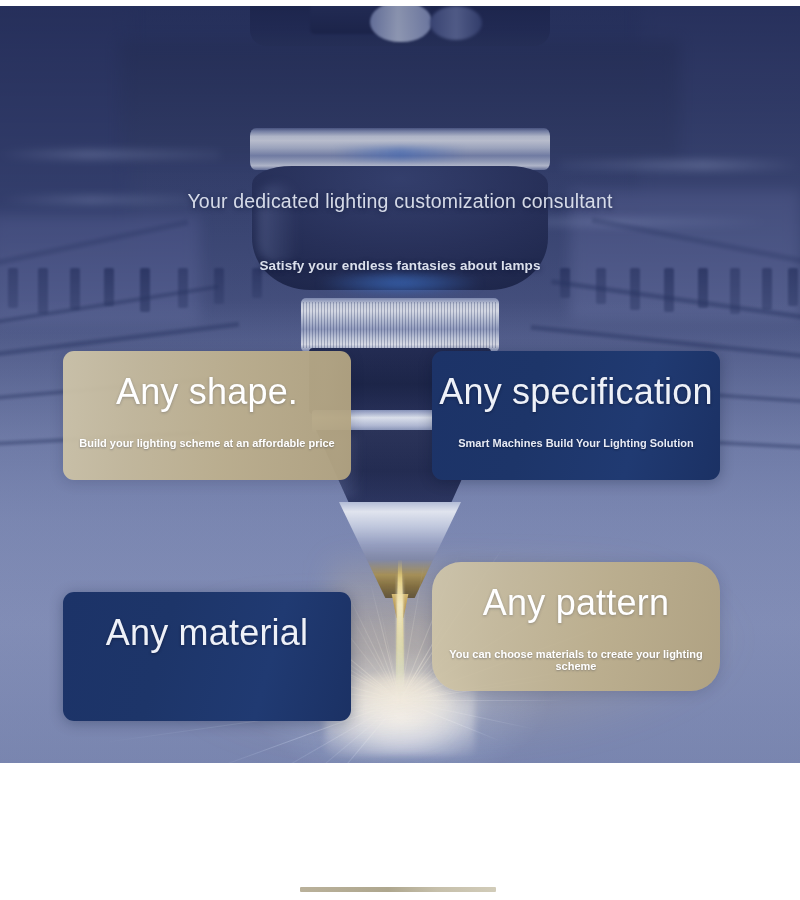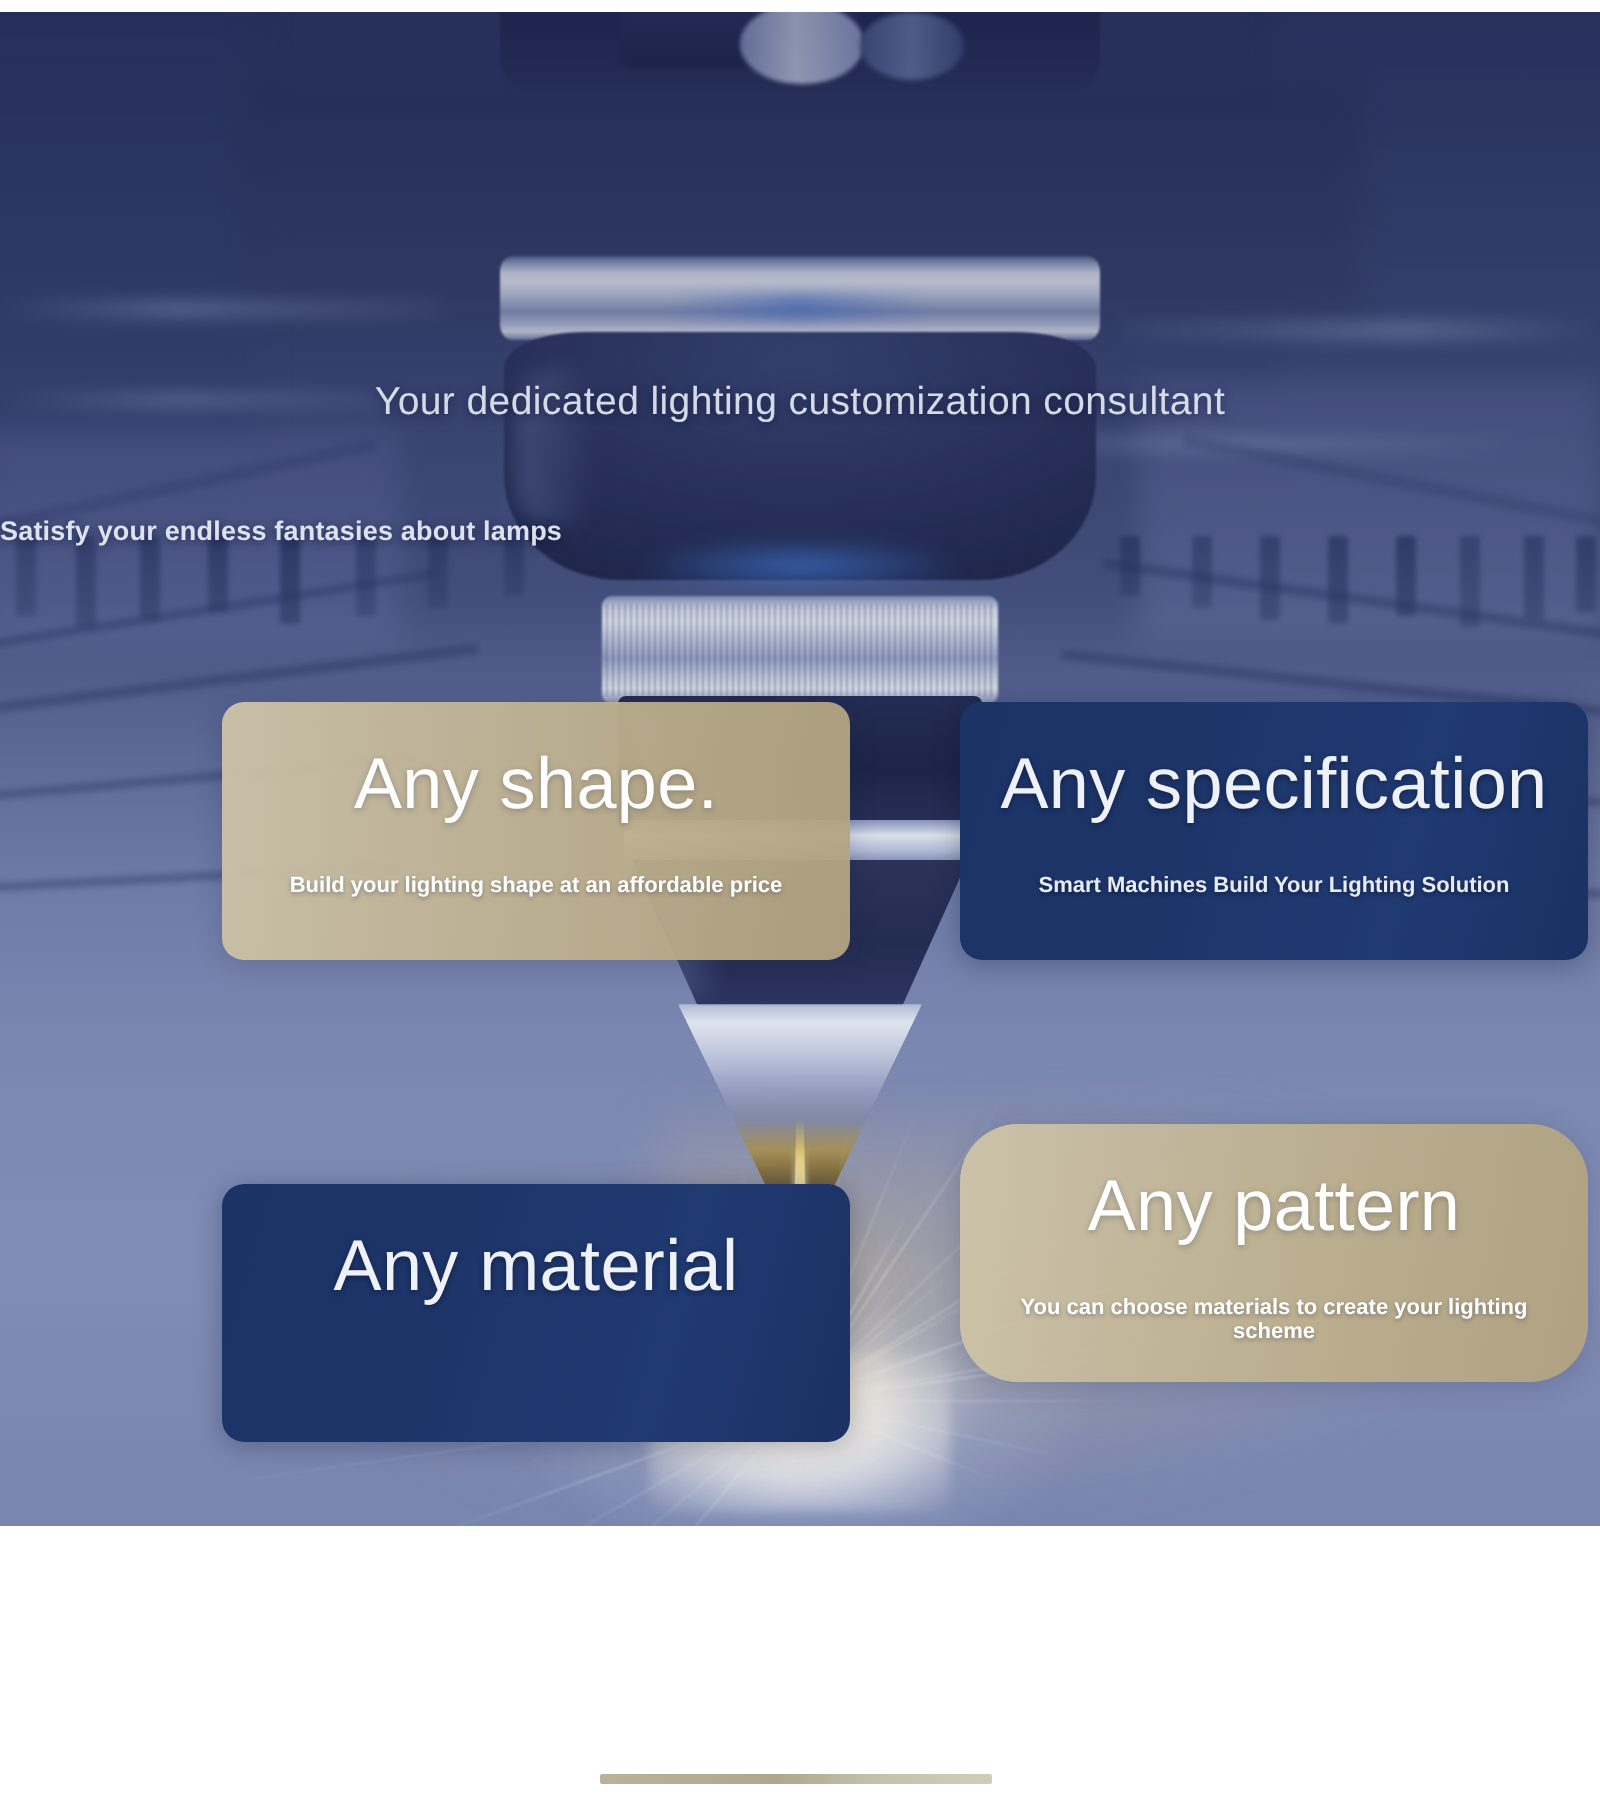--- a/index.html
+++ b/index.html
@@ -294,35 +294,35 @@
   .hero-title {
     position:absolute; left:0; top:190px; width:800px;
     text-align:center;
     font-size:19.5px; font-weight:400; letter-spacing:.2px;
     color:rgba(232,236,246,.90);
     text-shadow:0 1px 5px rgba(10,18,50,.55);
     z-index:10;
   }
   .hero-sub {
     position:absolute; left:0; top:258px; width:800px;
+    text-align:center;
     font-size:13.5px; font-weight:600; letter-spacing:.1px;
     color:rgba(236,240,250,.92);
     text-shadow:0 1px 5px rgba(10,18,50,.6);
     z-index:10;
   }
 
   
   .cards { position:absolute; inset:0; z-index:12; }
 
   .card {
     position:absolute;
-    width:314px; height:129px;
+    width:288px; height:129px;
     border-radius:11px;
     overflow:hidden;
-    margin-left:48px;
   }
   .card.gold {
     background:linear-gradient(100deg,
       rgba(208,198,170,.93) 0%,
       rgba(199,187,156,.93) 26%,
       rgba(190,176,141,.94) 58%,
       rgba(178,163,128,.95) 100%);
     box-shadow:0 2px 14px rgba(20,28,60,.18);
   }
   .card.navy {
@@ -496,21 +496,21 @@
     </div>
 
     <h1 class="hero-title">Your dedicated lighting customization consultant</h1>
 
     <p class="hero-sub">Satisfy your endless fantasies about lamps</p>
 
     <div class="cards">
 
       <div class="card gold card-shape">
         <div class="card-title">Any shape.</div>
-        <div class="card-desc">Build your lighting shape at an affordable price</div>
+        <div class="card-desc">Build your lighting scheme at an affordable price</div>
       </div>
 
       <div class="card navy card-spec">
         <div class="card-title">Any specification</div>
         <div class="card-desc">Smart Machines Build Your Lighting Solution</div>
       </div>
 
       <div class="card navy card-mat">
         <div class="card-title">Any material</div>
       </div>

